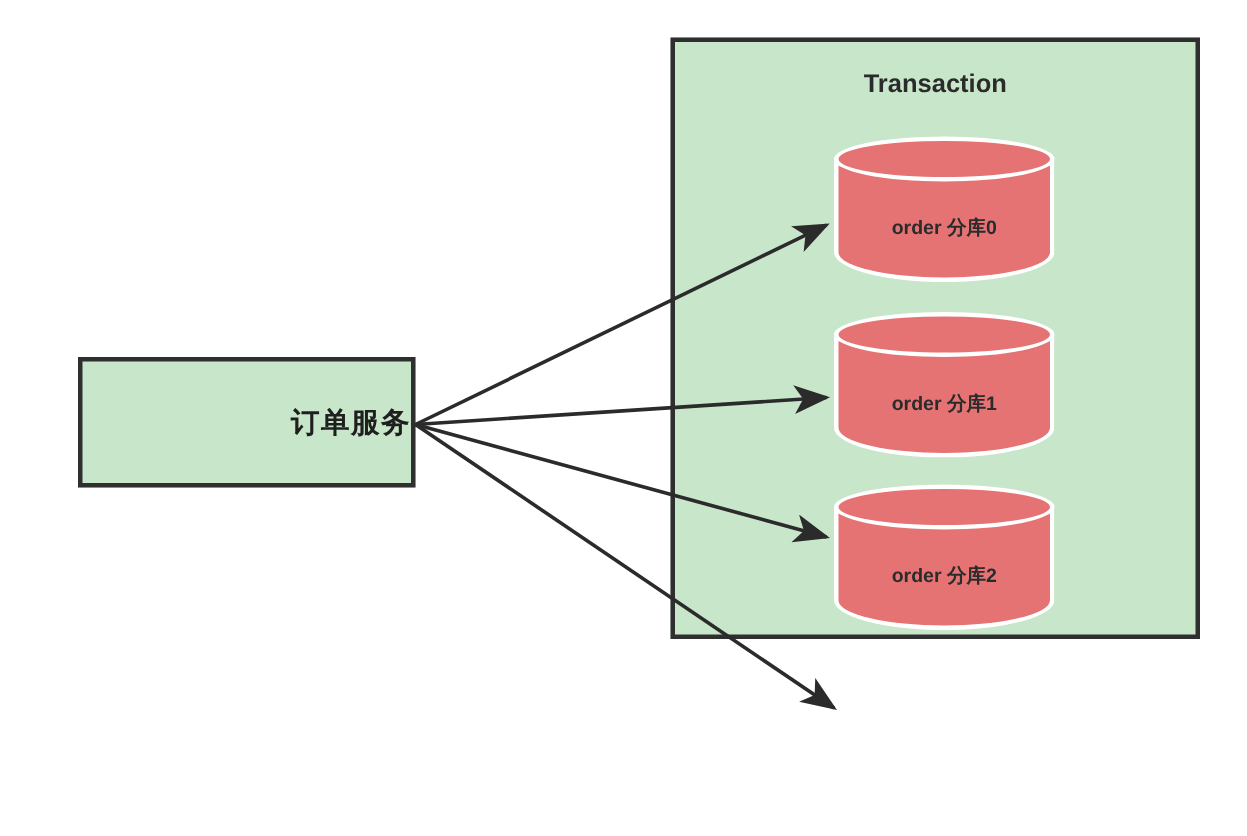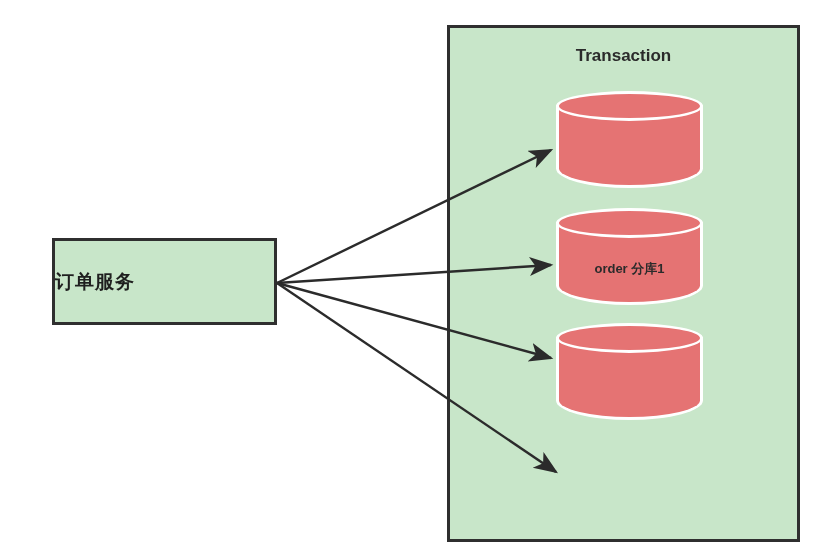--- a/index.html
+++ b/index.html
@@ -23,36 +23,36 @@
     position: absolute;
     left: 52px;
     top: 238px;
     width: 225px;
     height: 87px;
     background: #c8e6c9;
     border: 3px solid #2f2f2f;
     box-sizing: border-box;
     display: flex;
     align-items: center;
-    justify-content: flex-start;
+    justify-content: flex-end;
   }
   .service-box-label {
     font-size: 19px;
     font-weight: bold;
     color: #1f1f1f;
     letter-spacing: 1px;
   }
 
   
   .tx-container {
     position: absolute;
     left: 447px;
     top: 25px;
     width: 353px;
-    height: 517px;
+    height: 401px;
     background: #c8e6c9;
     border: 3px solid #2f2f2f;
     box-sizing: border-box;
   }
   .tx-title {
     position: absolute;
     left: 0;
     top: 18px;
     width: 100%;
     text-align: center;
@@ -120,31 +120,33 @@
   <div class="service-box">
     <span class="service-box-label">订单服务</span>
   </div>
 
   <div class="tx-container">
     <div class="tx-title">Transaction</div>
 
     <div class="cylinder" style="left:106px; top:63px;">
       <div class="cyl-body"></div>
       <div class="cyl-top"></div>
+      <div class="cyl-label">order 分库0</div>
     </div>
 
     <div class="cylinder" style="left:106px; top:180px;padding-left:42px;">
       <div class="cyl-body"></div>
       <div class="cyl-top"></div>
       <div class="cyl-label">order 分库1</div>
     </div>
 
     <div class="cylinder" style="left:106px; top:295px;">
       <div class="cyl-body"></div>
       <div class="cyl-top"></div>
+      <div class="cyl-label">order 分库2</div>
     </div>
 
   </div>
 
   <svg class="arrows" viewBox="0 0 831 557" xmlns="http://www.w3.org/2000/svg">
     <defs>
       <marker id="ah" markerWidth="11" markerHeight="11" refX="9" refY="4" orient="auto" markerUnits="strokeWidth">
         <path d="M0,0 L10,4 L0,8 L2.5,4 z" fill="#2b2b2b"></path>
       </marker>
     </defs>

